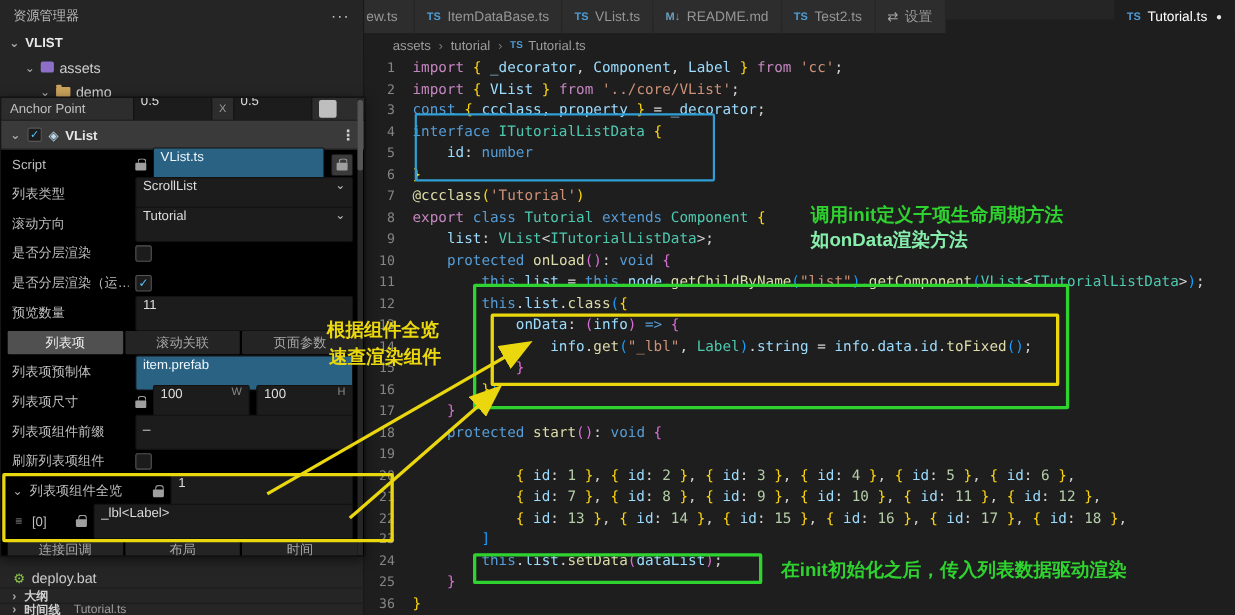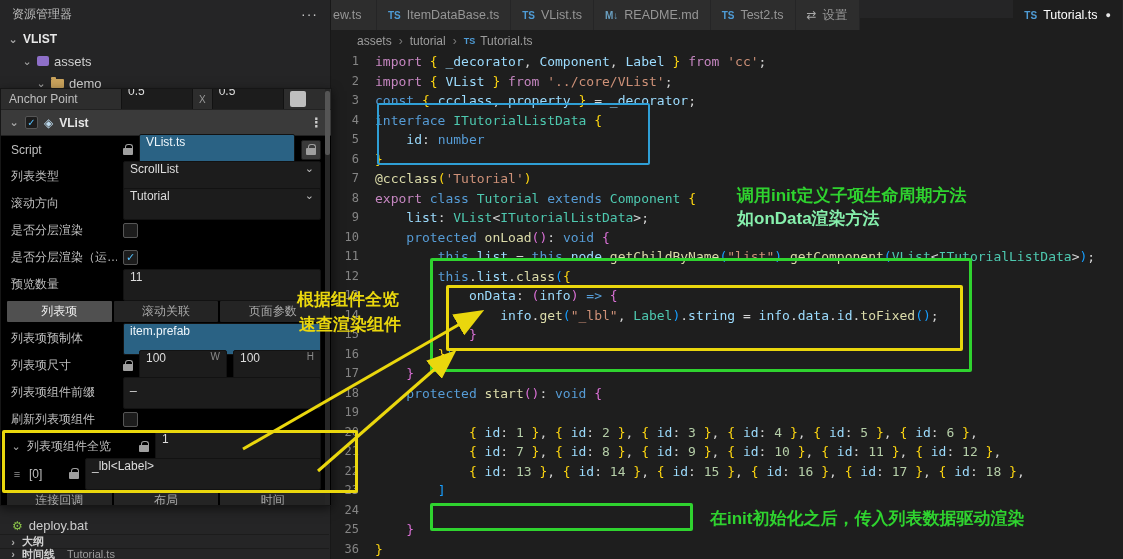--- a/index.html
+++ b/index.html
@@ -406,20 +406,21 @@
       <div class="code-line">
         <span class="ln">22</span>
         <span class="lc"><span class="tk-p">            </span><span class="tk-g1">{</span><span class="tk-p"> </span><span class="tk-v">id</span><span class="tk-p">: </span><span class="tk-n">13</span><span class="tk-p"> </span><span class="tk-g1">}</span><span class="tk-p">, </span><span class="tk-g1">{</span><span class="tk-p"> </span><span class="tk-v">id</span><span class="tk-p">: </span><span class="tk-n">14</span><span class="tk-p"> </span><span class="tk-g1">}</span><span class="tk-p">, </span><span class="tk-g1">{</span><span class="tk-p"> </span><span class="tk-v">id</span><span class="tk-p">: </span><span class="tk-n">15</span><span class="tk-p"> </span><span class="tk-g1">}</span><span class="tk-p">, </span><span class="tk-g1">{</span><span class="tk-p"> </span><span class="tk-v">id</span><span class="tk-p">: </span><span class="tk-n">16</span><span class="tk-p"> </span><span class="tk-g1">}</span><span class="tk-p">, </span><span class="tk-g1">{</span><span class="tk-p"> </span><span class="tk-v">id</span><span class="tk-p">: </span><span class="tk-n">17</span><span class="tk-p"> </span><span class="tk-g1">}</span><span class="tk-p">, </span><span class="tk-g1">{</span><span class="tk-p"> </span><span class="tk-v">id</span><span class="tk-p">: </span><span class="tk-n">18</span><span class="tk-p"> </span><span class="tk-g1">}</span><span class="tk-p">,</span></span>
       </div>
       <div class="code-line">
         <span class="ln">23</span>
         <span class="lc"><span class="tk-p">        </span><span class="tk-g3">]</span></span>
       </div>
       <div class="code-line">
         <span class="ln">24</span>
+        <span class="lc"><span class="tk-p">        </span><span class="tk-b">this</span><span class="tk-p">.</span><span class="tk-v">list</span><span class="tk-p">.</span><span class="tk-f">setData</span><span class="tk-g2">(</span><span class="tk-v">dataList</span><span class="tk-g2">)</span><span class="tk-p">;</span></span>
       </div>
       <div class="code-line">
         <span class="ln">25</span>
         <span class="lc"><span class="tk-p">    </span><span class="tk-g2">}</span></span>
       </div>
       <div class="code-line">
         <span class="ln">36</span>
         <span class="lc"><span class="tk-g1">}</span></span>
       </div>
     </div>

